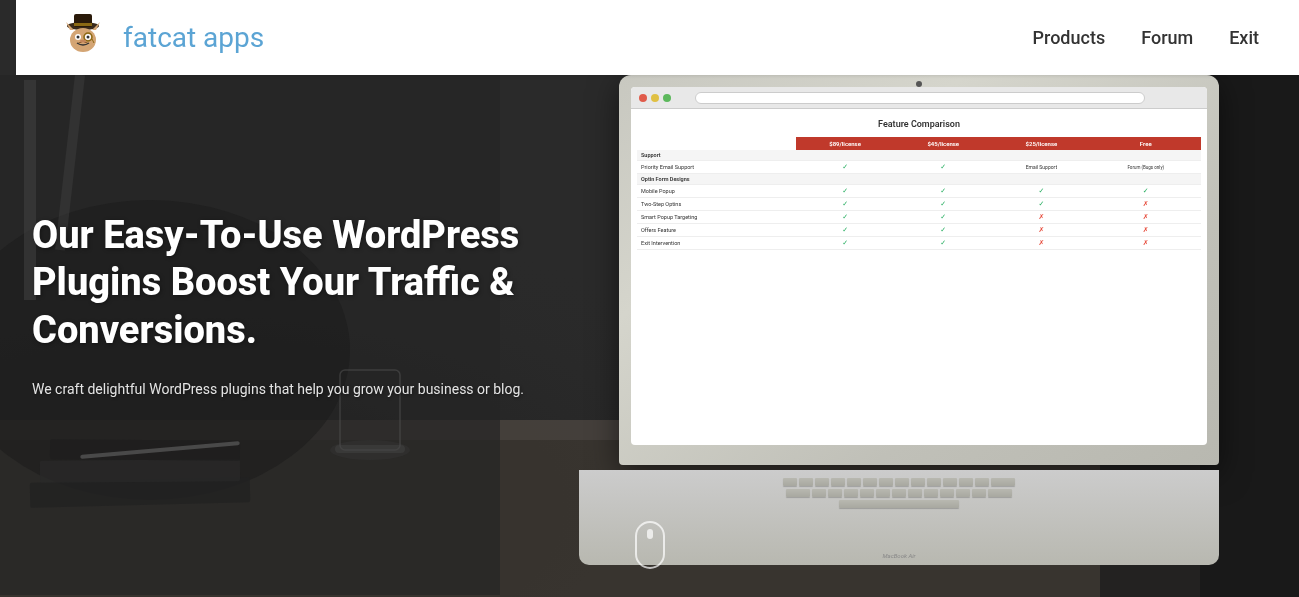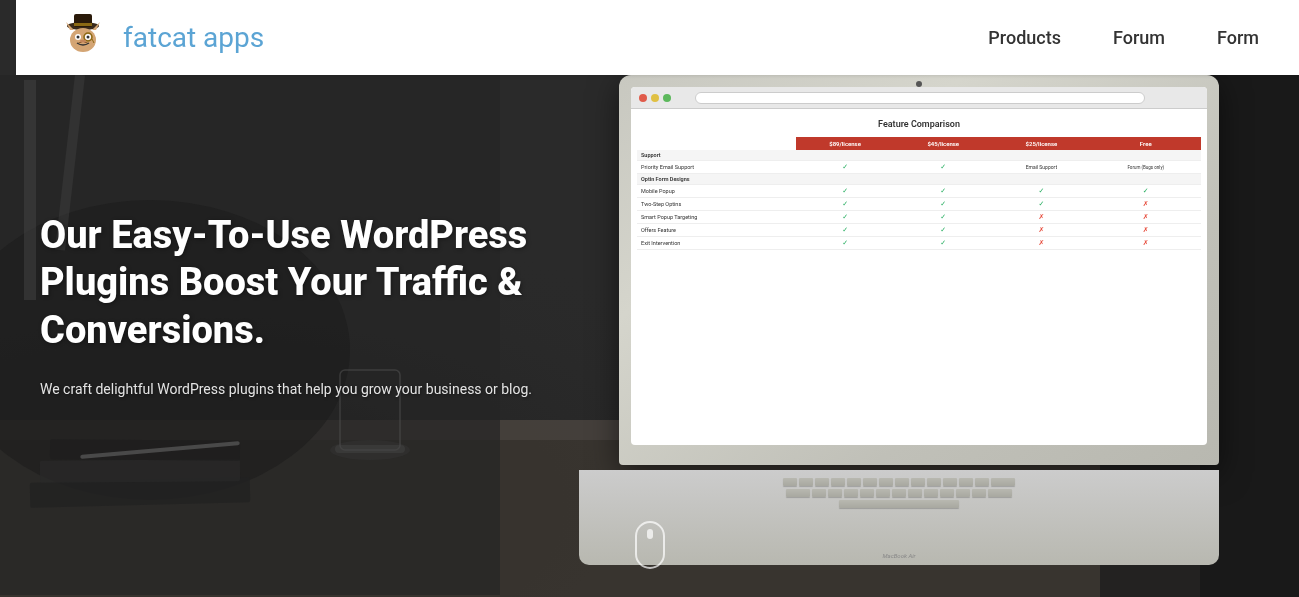--- a/index.html
+++ b/index.html
@@ -51,21 +51,21 @@
     }
 
     .logo-text span {
       color: #5ba4d4;
       font-weight: 400;
     }
 
     .nav {
       display: flex;
       align-items: center;
-      gap: 52px;
+      gap: 36px;
     }
 
     .nav-link {
       font-size: 18px;
       color: #333;
       text-decoration: none;
       font-weight: 500;
       cursor: pointer;
     }
 
@@ -265,21 +265,21 @@
     .hero-content {
       position: absolute;
       top: 75px;
       left: 0;
       width: 700px;
       bottom: 0;
       display: flex;
       flex-direction: column;
       justify-content: center;
       align-items: flex-start;
-      padding: 0 60px 60px 40px;
+      padding: 0 60px 60px 32px;
       z-index: 5;
     }
 
     .hero-headline {
       font-size: 38px;
       font-weight: 800;
       color: #fff;
       line-height: 1.25;
       margin-bottom: 24px;
       text-shadow: 1px 1px 4px rgba(0,0,0,0.4);
@@ -353,21 +353,21 @@
       <path d="M28 33 Q30 31 32 33" fill="#8B5A2B"></path>
     </svg>
     <span class="logo-text">
       <span>fatcat</span><span style="color:#5ba4d4; font-weight:400;"> apps</span>
     </span>
   </div>
 
   <nav class="nav">
     <a class="nav-link" href="#">Products</a>
     <a class="nav-link" href="#">Forum</a>
-    <a class="nav-link" href="#">Form</a>
+    <a class="nav-link" href="#">Exit</a>
   </nav>
 </header>
 
 <section class="hero">
 
   <div class="hero-bg">
 
     <svg width="1299" height="597" viewBox="0 0 1299 597" xmlns="http://www.w3.org/2000/svg" style="position:absolute;top:0;left:0;width:100%;height:100%;">
 
       <rect width="1299" height="597" fill="#2a2a2a"></rect>

